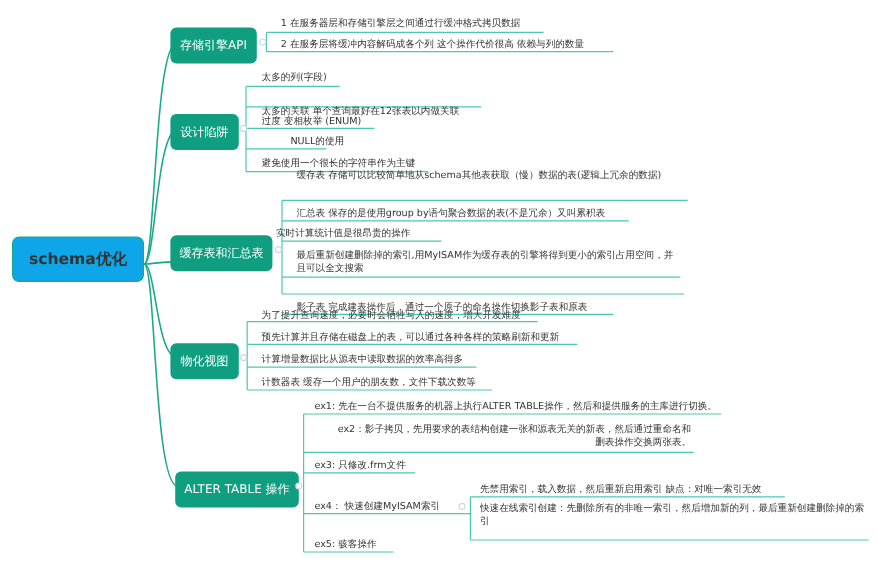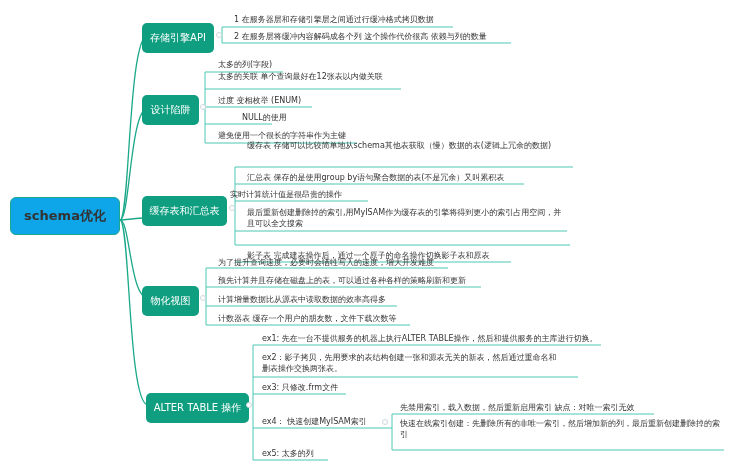--- a/index.html
+++ b/index.html
@@ -80,21 +80,21 @@
 </div>
 <span class="collapse" style="left:216px;top:32px;"></span>
 <div class="leaf" style="left:234px;top:14px;">1   在服务器层和存储引擎层之间通过行缓冲格式拷贝数据</div>
 <div class="leaf" style="left:234px;top:31px;">2   在服务层将缓冲内容解码成各个列   这个操作代价很高 依赖与列的数量</div>
 
 <div class="branch" style="left:142px;top:95px;width:57px;">
   <span>设计陷阱</span>
 </div>
 <span class="collapse" style="left:200px;top:104px;"></span>
 <div class="leaf" style="left:218px;top:59px;">太多的列(字段)</div>
-<div class="leaf" style="left:218px;top:71px;">太多的关联   单个查询最好在12张表以内做关联</div>
+<div class="leaf" style="left:218px;top:87px;">太多的关联   单个查询最好在12张表以内做关联</div>
 <div class="leaf" style="left:218px;top:95px;">过度 变相枚举 (ENUM)</div>
 <div class="leaf" style="left:218px;top:112px;padding-left:24px;">NULL的使用</div>
 <div class="leaf" style="left:218px;top:130px;">避免使用一个很长的字符串作为主键</div>
 
 <div class="branch" style="left:142px;top:196px;width:85px;">
   <span>缓存表和汇总表</span>
 </div>
 <span class="collapse" style="left:229px;top:205px;"></span>
 <div class="leaf" style="left:247px;top:140px;">缓存表    存储可以比较简单地从schema其他表获取（慢）数据的表(逻辑上冗余的数据)</div>
 <div class="leaf" style="left:247px;top:172px;">汇总表   保存的是使用group by语句聚合数据的表(不是冗余）又叫累积表</div>
@@ -109,20 +109,20 @@
 <div class="leaf" style="left:218px;top:257px;">为了提升查询速度，必要时会牺牲写入的速度，增大开发难度</div>
 <div class="leaf" style="left:218px;top:275px;">预先计算并且存储在磁盘上的表，可以通过各种各样的策略刷新和更新</div>
 <div class="leaf" style="left:218px;top:294px;">计算增量数据比从源表中读取数据的效率高得多</div>
 <div class="leaf" style="left:218px;top:313px;">计数器表 缓存一个用户的朋友数，文件下载次数等</div>
 
 <div class="branch" style="left:146px;top:393px;width:103px;text-align:right;">
   <span>ALTER TABLE 操作</span>
 </div>
 <span class="collapse" style="left:246px;top:402px;"></span>
 <div class="leaf" style="left:262px;top:333px;">ex1: 先在一台不提供服务的机器上执行ALTER TABLE操作，然后和提供服务的主库进行切换。</div>
-<div class="leaf wrap" style="left:262px;top:352px;width:300px;">ex2：影子拷贝，先用要求的表结构创建一张和源表无关的新表，然后通过重命名和删表操作交换两张表。</div>
+<div class="leaf wrap" style="left:276px;top:352px;width:300px;text-align:right;">ex2：影子拷贝，先用要求的表结构创建一张和源表无关的新表，然后通过重命名和删表操作交换两张表。</div>
 <div class="leaf" style="left:262px;top:382px;">ex3: 只修改.frm文件</div>
 <div class="leaf" style="left:262px;top:416px;">ex4：  快速创建MyISAM索引</div>
 <span class="collapse" style="left:382px;top:419px;"></span>
-<div class="leaf" style="left:262px;top:448px;">ex5: 太多的列</div>
+<div class="leaf" style="left:262px;top:448px;">ex5: 骇客操作</div>
 
 <div class="leaf" style="left:400px;top:402px;">先禁用索引，载入数据，然后重新启用索引  缺点：对唯一索引无效</div>
 <div class="leaf wrap" style="left:400px;top:418px;width:322px;">快速在线索引创建：先删除所有的非唯一索引，然后增加新的列，最后重新创建删除掉的索引</div>
 
 </body></html>

